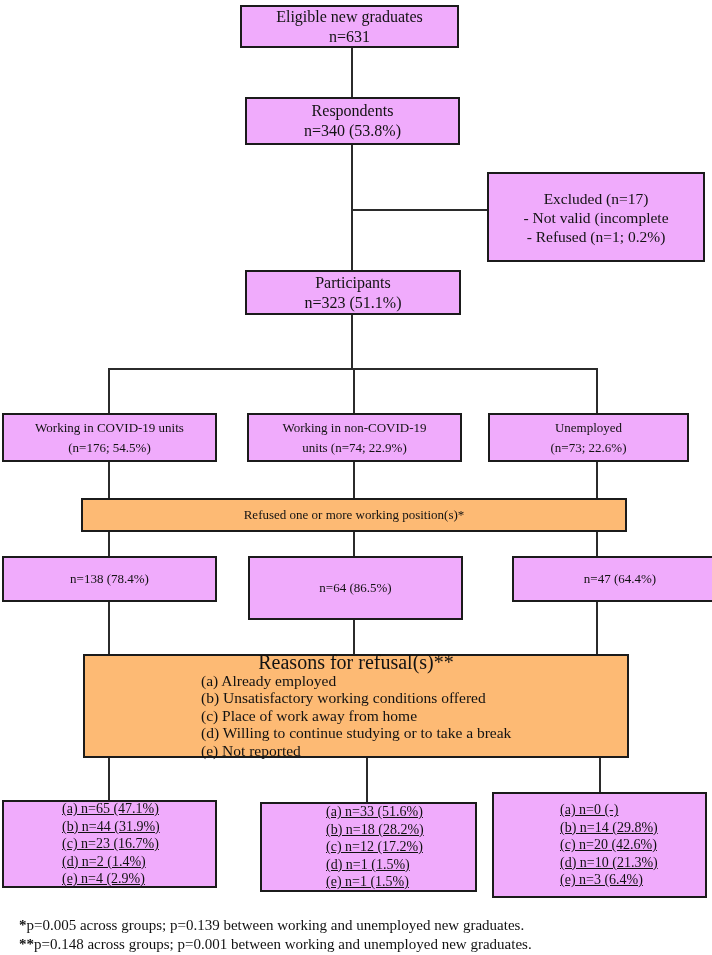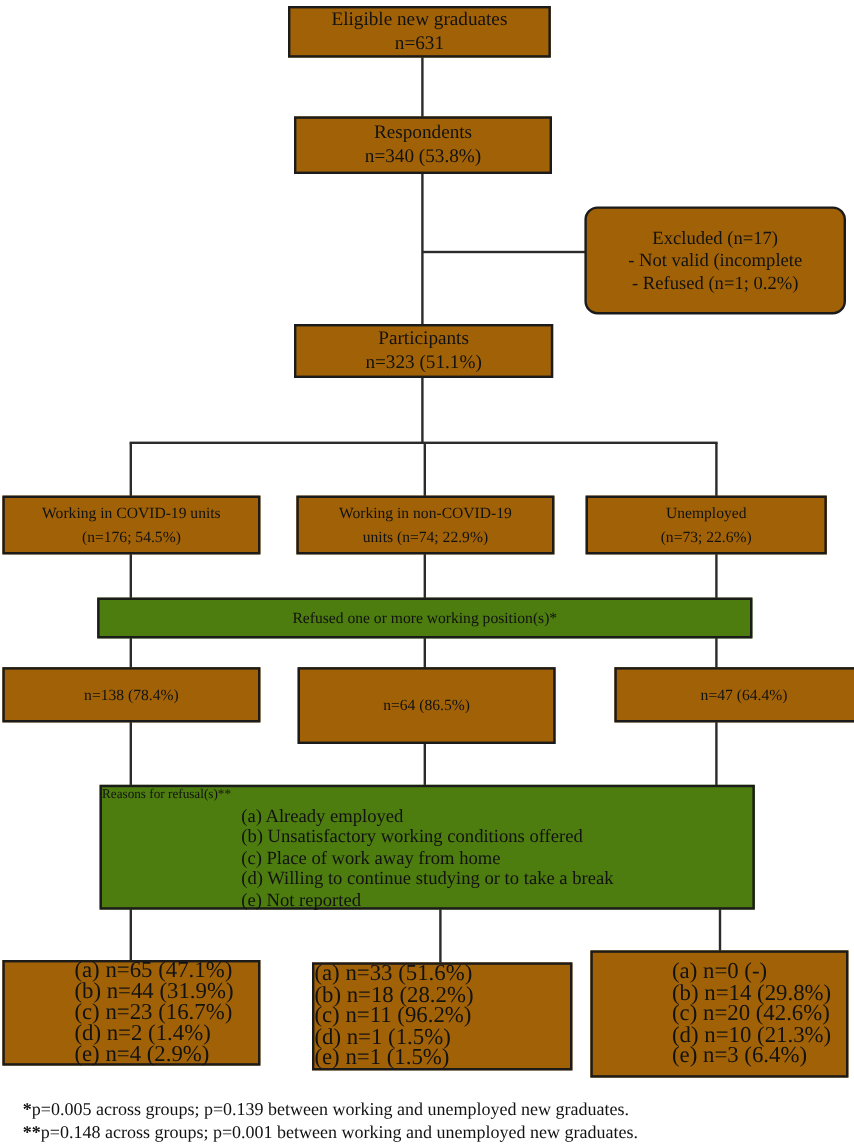--- a/index.html
+++ b/index.html
@@ -2,34 +2,34 @@
 <html><head>
 <meta charset="utf-8">
 <style>
   html,body{margin:0;padding:0;background:#ffffff;}
   .canvas{
     position:relative;width:712px;height:955px;background:#ffffff;
     font-family:"Liberation Serif","DejaVu Serif",serif;color:#121212;
     overflow:hidden;
   }
   .box{
-    position:absolute;box-sizing:border-box;border:2px solid #1b1b1b;background:#a16207;
+    position:absolute;box-sizing:border-box;border:2px solid #1b1b1b;background:#f0abfc;
     display:flex;flex-direction:column;align-items:center;justify-content:center;
     text-align:center;font-size:16px;line-height:20px;z-index:2;
   }
-  .box.gray{background:#4d7c0f;}
+  .box.gray{background:#fdba74;}
   .box.small{font-size:13px;}
-  .box.excluded{line-height:19px;font-size:15.5px;border-radius:11px;}
+  .box.excluded{line-height:19px;font-size:15.5px;}
   .vline,.hline{position:absolute;background:#2b2b2b;z-index:1;}
   .vline{width:2px;}
   .hline{height:2px;}
-  .reasons-title{text-align:left;font-size:11px;line-height:19px;width:100%;}
+  .reasons-title{text-align:center;font-size:20px;line-height:19px;width:100%;}
   .reasons-list{align-self:flex-start;margin-left:116px;text-align:left;font-size:15.5px;line-height:17.5px;}
-  .result-list{align-self:flex-start;text-align:left;font-size:19px;line-height:17.5px;}
-  .ml58{margin-left:58px;} .ml64{} .ml66{margin-left:66px;}
+  .result-list{align-self:flex-start;text-align:left;font-size:14px;line-height:17.5px;text-decoration:underline;}
+  .ml58{margin-left:58px;} .ml64{margin-left:64px;} .ml66{margin-left:66px;}
   .footnote{position:absolute;left:19px;font-size:15px;line-height:18px;white-space:nowrap;}
   .fn-marker{font-weight:700;}
 </style>
 </head>
 <body>
 
 <div class="canvas">
 
   <div class="vline" style="left:351px;top:47px;height:51px"></div>
   <div class="vline" style="left:351px;top:144px;height:127px"></div>
@@ -117,21 +117,21 @@
       <div>(b) n=44 (31.9%)</div>
       <div>(c) n=23 (16.7%)</div>
       <div>(d) n=2 (1.4%)</div>
       <div>(e) n=4 (2.9%)</div>
     </div>
   </div>
   <div class="box" style="left:260px;top:802px;width:217px;height:90px">
     <div class="result-list ml64">
       <div>(a) n=33 (51.6%)</div>
       <div>(b) n=18 (28.2%)</div>
-      <div>(c) n=11 (96.2%)</div>
+      <div>(c) n=12 (17.2%)</div>
       <div>(d) n=1 (1.5%)</div>
       <div>(e) n=1 (1.5%)</div>
     </div>
   </div>
   <div class="box" style="left:492px;top:792px;width:215px;height:106px">
     <div class="result-list ml66">
       <div>(a) n=0 (-)</div>
       <div>(b) n=14 (29.8%)</div>
       <div>(c) n=20 (42.6%)</div>
       <div>(d) n=10 (21.3%)</div>

